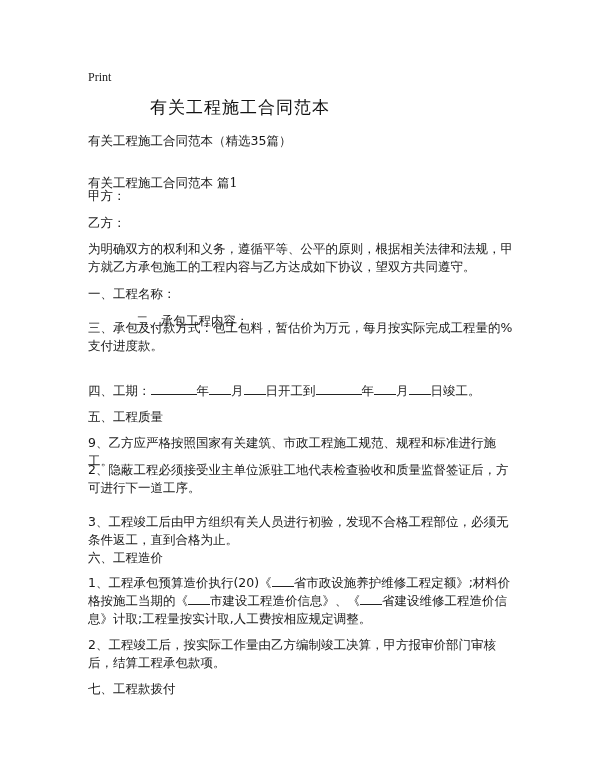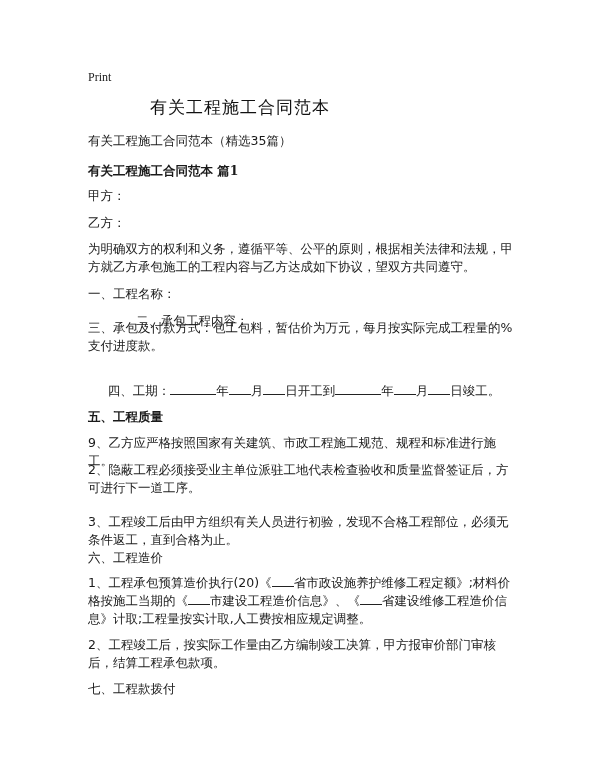--- a/index.html
+++ b/index.html
@@ -37,23 +37,24 @@
     .p {
       position: absolute;
       left: 88px;
       width: 432px;
       font-size: 12.5px;
       line-height: 18px;
       color: #1a1a1a;
       white-space: normal;
     }
     .bold {
-      font-weight: bold;
+      font-weight: normal;
       font-family: "DejaVu Serif", serif;
       font-size: 12.5px;
+      margin-top: 12px;
     }
     .blank {
       display: inline-block;
       border-bottom: 1px solid #222;
       height: 12px;
       vertical-align: baseline;
     }
   </style>
 </head>
 <body>
@@ -71,25 +72,25 @@
 <div class="p" style="top:214px;">乙方：</div>
 
 <div class="p" style="top:240px;">为明确双方的权利和义务，遵循平等、公平的原则，根据相关法律和法规，甲方就乙方承包施工的工程内容与乙方达成如下协议，望双方共同遵守。</div>
 
 <div class="p" style="top:285px;">一、工程名称：</div>
 
 <div class="p" style="top:312px;margin-left:48px;">二、承包工程内容：</div>
 
 <div class="p" style="top:319px;">三、承包及付款方式：包工包料，暂估价为万元，每月按实际完成工程量的%支付进度款。</div>
 
-<div class="p" style="top:382px;text-align:center;">
+<div class="p" style="top:382px;">
   <span>四、工期：</span><span class="blank" style="width:46px;"></span><span>年</span><span class="blank" style="width:22px;"></span><span>月</span><span class="blank" style="width:22px;"></span><span>日开工到</span><span class="blank" style="width:46px;"></span><span>年</span><span class="blank" style="width:22px;"></span><span>月</span><span class="blank" style="width:22px;"></span><span>日竣工。</span>
 </div>
 
-<div class="p" style="top:408px;font-weight:bold;">五、工程质量</div>
+<div class="p" style="top:408px;">五、工程质量</div>
 
 <div class="p" style="top:434px;">9、乙方应严格按照国家有关建筑、市政工程施工规范、规程和标准进行施工。</div>
 
 <div class="p" style="top:461px;">2、隐蔽工程必须接受业主单位派驻工地代表检查验收和质量监督签证后，方可进行下一道工序。</div>
 
 <div class="p" style="top:505px;margin-top:8px;">3、工程竣工后由甲方组织有关人员进行初验，发现不合格工程部位，必须无条件返工，直到合格为止。</div>
 
 <div class="p" style="top:549px;">六、工程造价</div>
 
 <div class="p" style="top:574px;">

